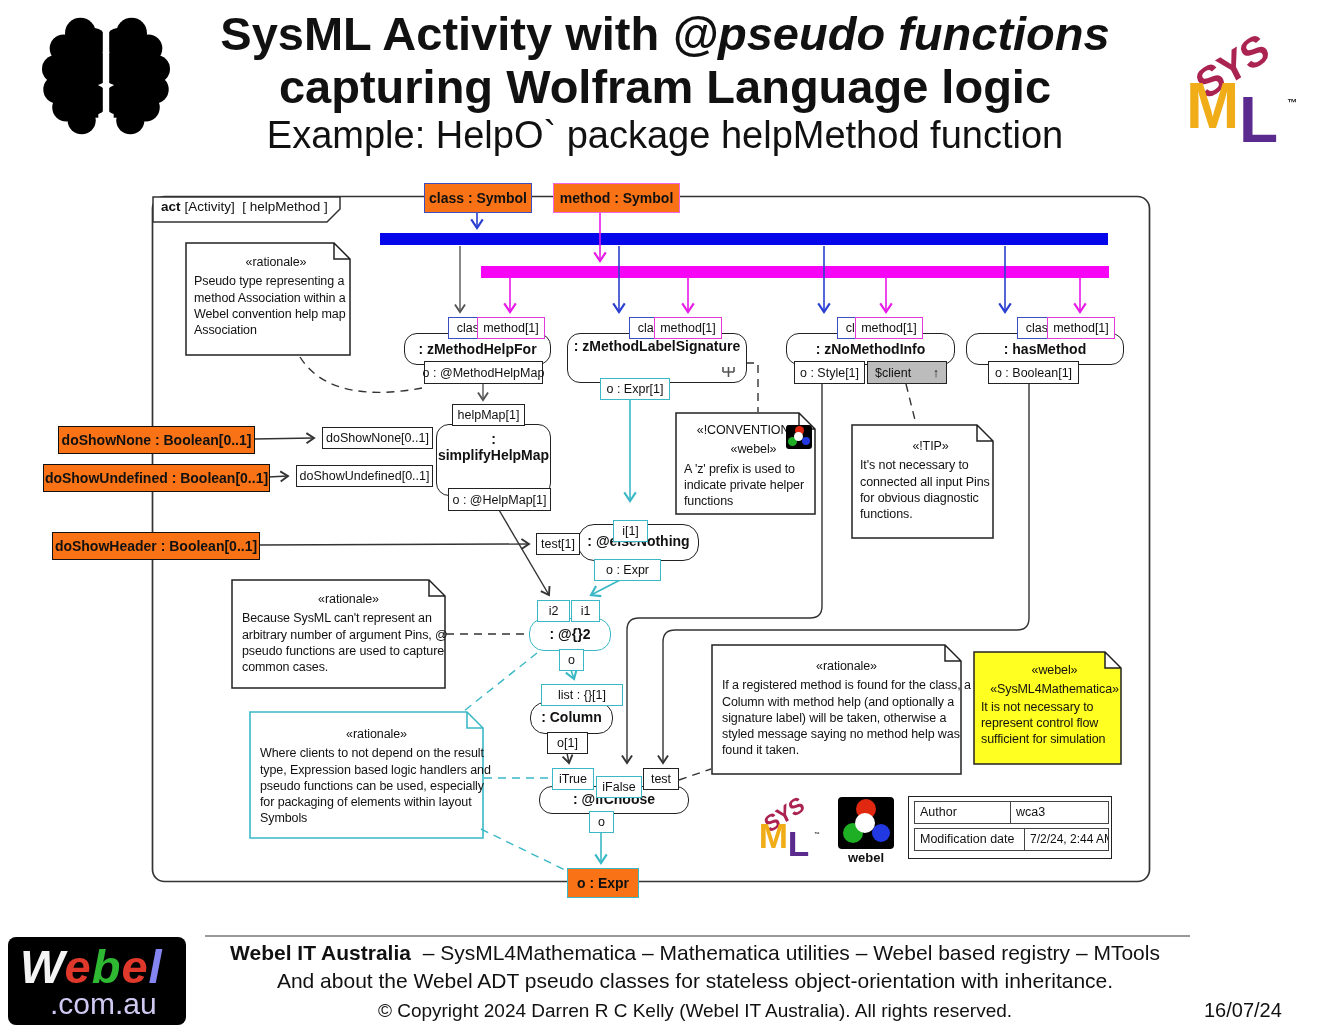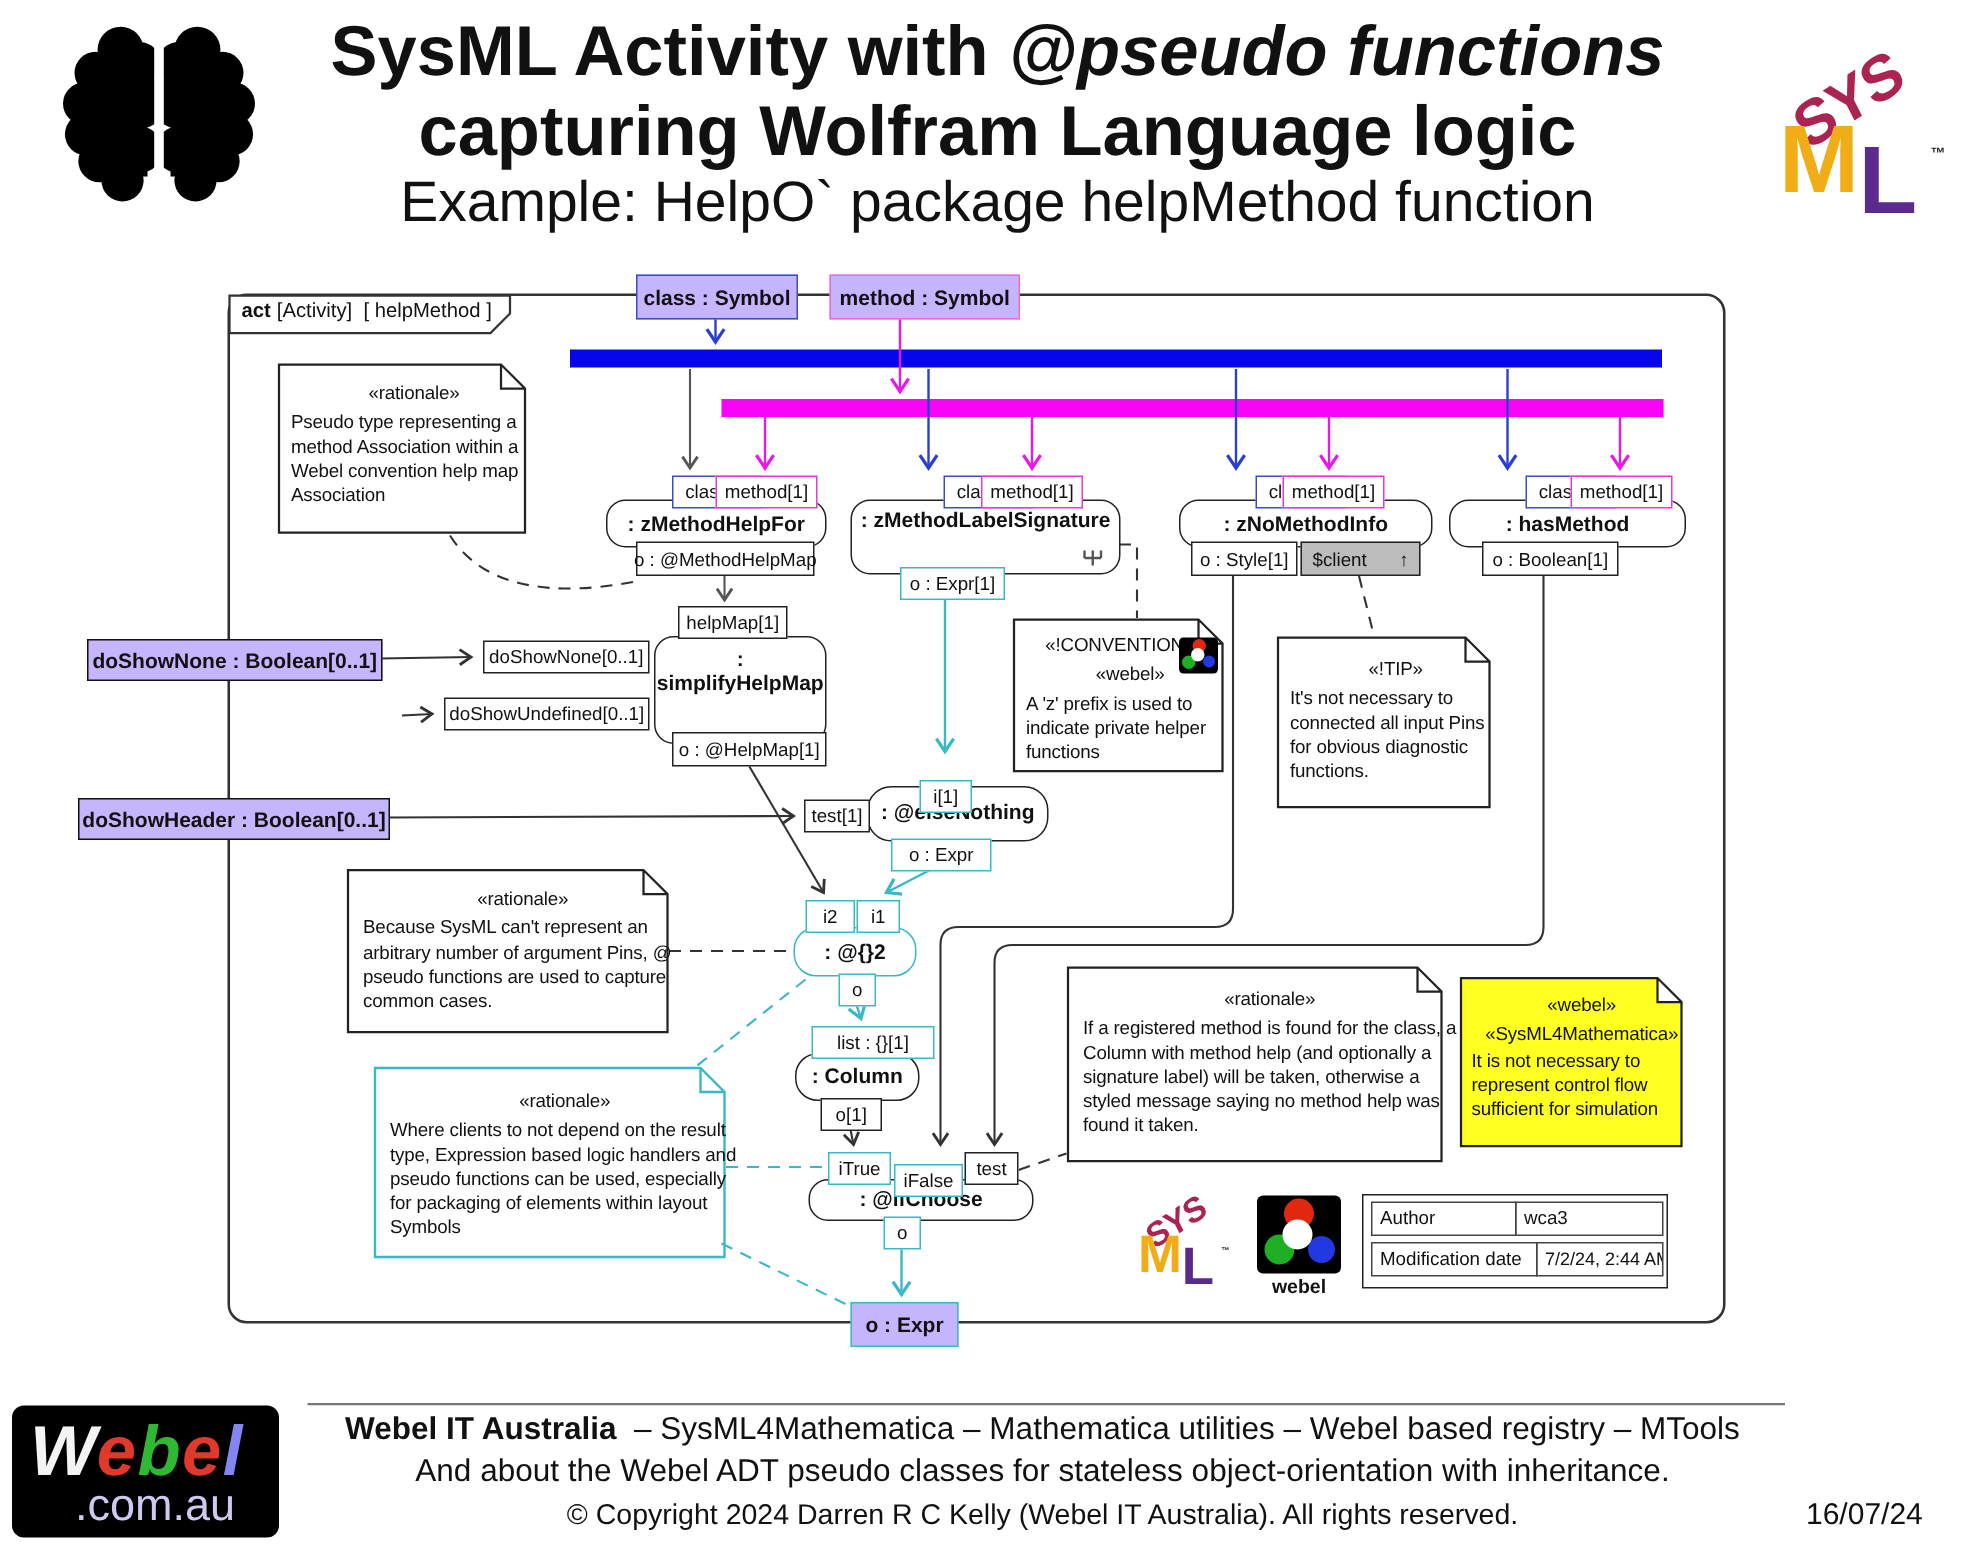--- a/index.html
+++ b/index.html
@@ -14,21 +14,21 @@
   .t2{font-size:38px;line-height:1.2;}
   
   .pin{position:absolute;background:#fff;border:1.4px solid #222;font-size:12.5px;
        display:flex;align-items:center;justify-content:center;z-index:3;white-space:nowrap;}
   .pb{border-color:#3b4ec0;margin-left:40px;}
   .pm{border-color:#e23ad8;}
   .pc{border-color:#3ab8c6;}
   .action{position:absolute;background:#fff;border:1.6px solid #222;border-radius:13px;
        font-size:14px;font-weight:bold;text-align:center;z-index:2;}
   .ac{border-color:#3ab8c6;}
-  .param{position:absolute;background:#c4b5fd;border:1.7px solid #111;font-size:14px;font-weight:bold;
+  .param{position:absolute;background:#f97316;border:1.7px solid #111;font-size:14px;font-weight:bold;
        display:flex;align-items:center;justify-content:center;z-index:4;white-space:nowrap;}
   .note{position:absolute;z-index:2;font-size:12.5px;line-height:1.3;letter-spacing:-0.1px;}
   .note .nt{text-align:center;margin-bottom:3px;}
   .tabtext{left:161px;top:199px;font-size:13.5px;z-index:3;white-space:nowrap;}
   .tabtext b{margin-right:4px;}
   .client{position:absolute;background:#bcbcbc;border:1.4px solid #222;font-size:12.5px;
        display:flex;align-items:center;justify-content:space-between;padding:0 7px;z-index:3;}
   
   .infobox{left:908px;top:796px;width:202px;height:61px;border:1.6px solid #222;z-index:2;}
   .cell{position:absolute;border:1.4px solid #444;font-size:12.5px;line-height:20px;
@@ -184,20 +184,21 @@
     <span class="sys-tm">™</span>
   </div>
 
   <div class="ab tabtext">
     <b>act</b><span>[Activity]</span>&nbsp;&nbsp;<span>[ helpMethod ]</span>
   </div>
 
   <div class="param" style="left:424px;top:183px;width:106px;height:28px;border-color:#3b4ec0">class : Symbol</div>
   <div class="param" style="left:553px;top:183px;width:125px;height:28px;border-color:#ee66e2">method : Symbol</div>
   <div class="param" style="left:58px;top:426px;width:195px;height:26px">doShowNone : Boolean[0..1]</div>
+  <div class="param" style="left:43px;top:464px;width:225px;height:26px">doShowUndefined : Boolean[0..1]</div>
   <div class="param" style="left:52px;top:532px;width:206px;height:26px">doShowHeader : Boolean[0..1]</div>
   <div class="param" style="left:567px;top:868px;width:70px;height:28px;border-color:#3ab8c6">o : Expr</div>
 
   <div class="pin pb" style="left:408px;top:317px;width:58px;height:20px">class[1]</div>
   <div class="pin pm" style="left:477px;top:317px;width:66px;height:20px">method[1]</div>
   <div class="action" style="left:404px;top:333px;width:145px;height:30px;line-height:30px">: zMethodHelpFor</div>
   <div class="pin" style="left:424px;top:361px;width:117px;height:21px">o : @MethodHelpMap</div>
 
   <div class="pin pb" style="left:589px;top:317px;width:58px;height:20px">class[1]</div>
   <div class="pin pm" style="left:654px;top:317px;width:66px;height:20px">method[1]</div>

